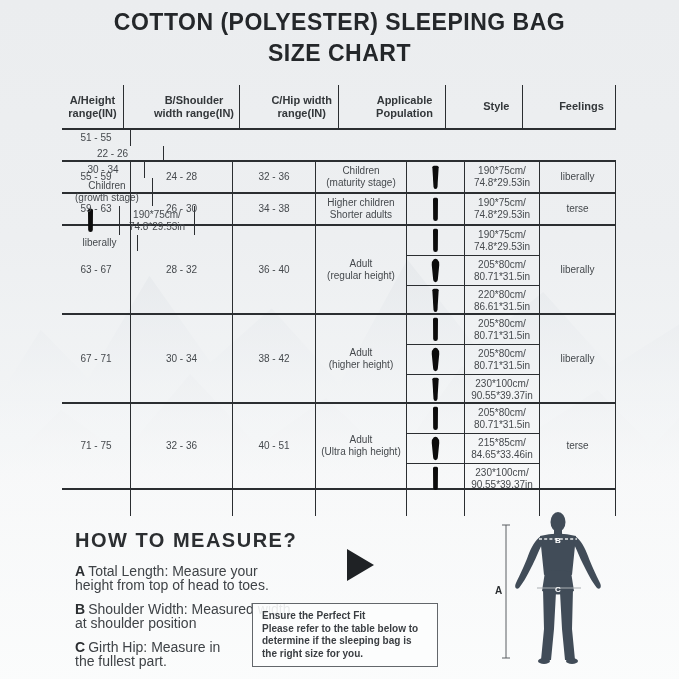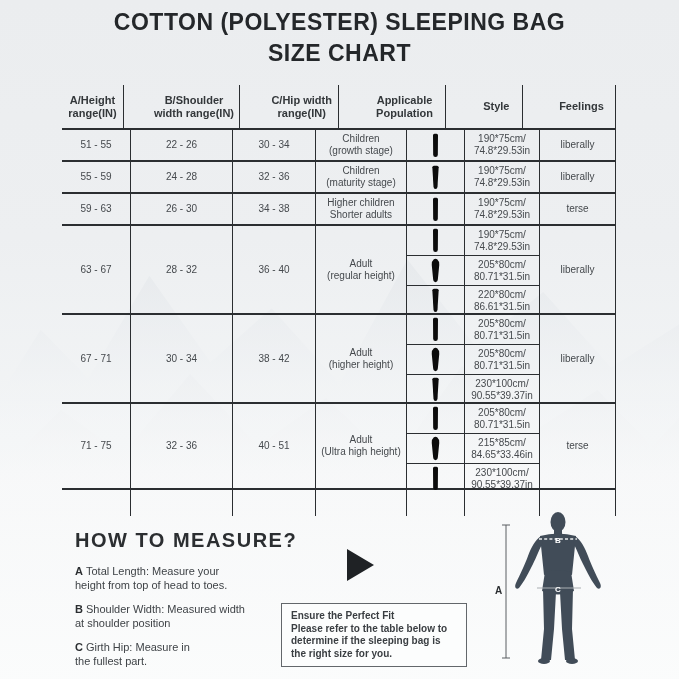--- a/index.html
+++ b/index.html
@@ -37,41 +37,41 @@
   .cell{box-sizing:border-box;display:flex;align-items:center;justify-content:center;
     text-align:center;white-space:pre-line;border-right:1px solid var(--line);
     padding:2px 3px;font-size:10px;line-height:12px;}
   .c-a{width:69px;}.c-b{width:102px;}.c-c{width:83px;}.c-pop{width:91px;}
   .c-style{width:58px;text-align:right;}.c-size{width:75px;}.c-feel{width:76px;}
   .thead{height:43px;border-bottom:2px solid var(--line);gap:25px;}
   .thead .cell{font-weight:bold;font-size:11px;line-height:13px;color:#33373a;}
   .grow{min-height:30px;}
   .grow + .grow{border-top:2px solid var(--line);}
   .g-last{border-bottom:2px solid var(--line);}
-  .g1{height:30px;}.g2{height:30px;}.g3{height:30px;}
+  .g1{height:30px;flex-direction:column;}.g2{height:30px;}.g3{height:30px;}
   .g4{height:87px;}.g5{height:87px;}.g6{height:84px;}
   .subcol{width:133px;display:flex;flex-direction:column;}
   .subrow{display:flex;flex:1;align-items:stretch;}
   .subrow + .subrow{border-top:1px solid var(--line);}
   .bagicon{width:11px;height:25px;display:inline-block;}
   .bagicon svg{width:100%;height:100%;display:block;fill:#0c0c0c;}
   .ext{height:26px;}
   .ext .cell{border-right:1px solid var(--line);}
 
   
   .howto-heading{position:absolute;left:75px;top:529px;font-size:20px;font-weight:bold;
     letter-spacing:1.5px;color:#2b2e31;}
   .measure-list{position:absolute;left:75px;top:565px;width:220px;display:flex;
     flex-direction:column;gap:11px;}
-  .measure-item{font-size:11px;line-height:13.5px;color:#3f4347;}
+  .measure-item{font-size:14px;line-height:13.5px;color:#3f4347;}
   .measure-item b{color:#2b2e31;margin-right:3px;}
   .measure-text{white-space:pre-line;}
   .tri{position:absolute;left:347px;top:549px;width:0;height:0;
     border-left:27px solid #1f2225;border-top:16px solid transparent;border-bottom:16px solid transparent;}
-  .notebox{position:absolute;left:281px;top:603px;width:186px;box-sizing:border-box;
+  .notebox{position:absolute;left:252px;top:603px;width:186px;box-sizing:border-box;
     border:1px solid #63676b;background:rgba(252,253,253,.9);padding:6px 9px;
     font-size:10px;font-weight:bold;line-height:12.6px;color:#3a3e42;white-space:pre-line;}
 
   
   .figure{position:absolute;left:495px;top:511px;width:114px;height:160px;}
   .figure svg{width:100%;height:100%;display:block;}
 </style>
 </head>
 <body>
 

